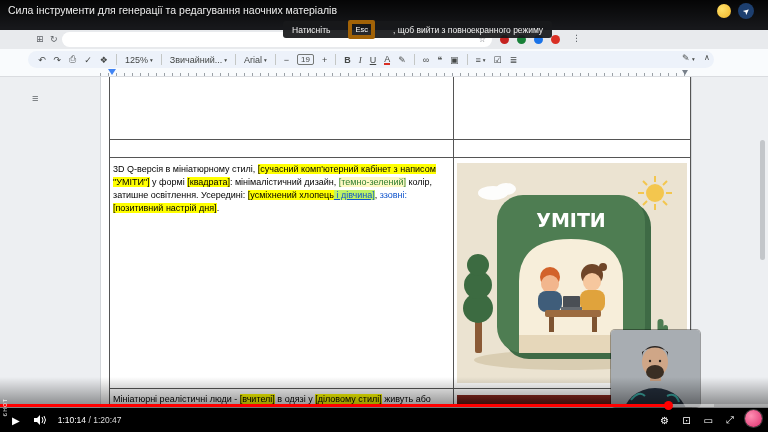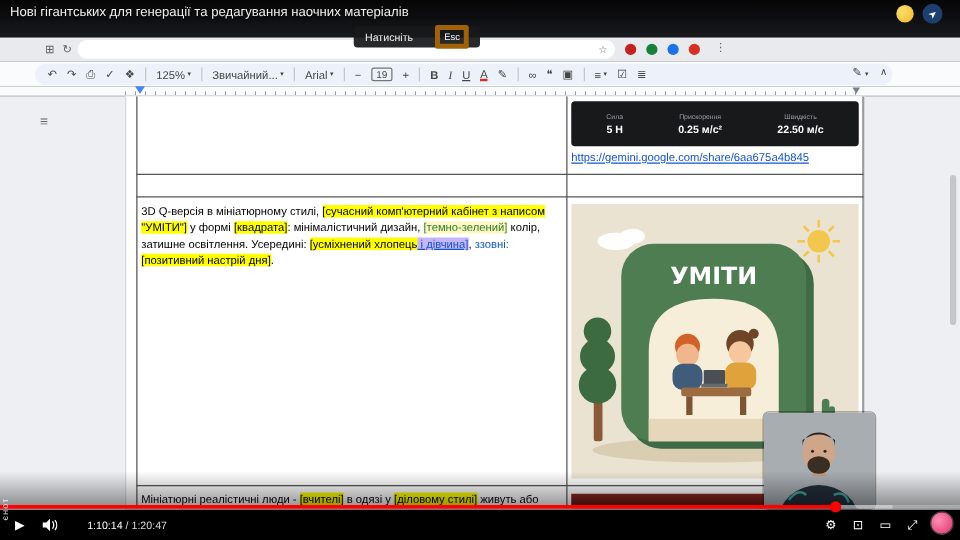--- a/index.html
+++ b/index.html
@@ -56,21 +56,21 @@
   .stat-label{font-size:5.5px;color:#9aa0a6;text-align:center}
   .stat-value{font-size:8.5px;font-weight:bold;color:#fff;text-align:center;margin-top:1px}
   .gemini-link{position:absolute;left:356px;top:44px;width:230px;font-size:9px;line-height:10.5px;color:#1155cc;text-decoration:underline;word-break:break-all}
 
   .prompt{position:absolute;left:12px;width:336px;font-size:9px;line-height:13px;color:#000}
   .p1{top:86px}.p2{top:316px}
   .seg-n{background:transparent}
   .seg-hl{background:#ffff00}
   .seg-hl-green{background:#fef9c3;color:#2e7d32}
   .seg-link{color:#1155cc;}
-  .seg-hl-link{background:#c4b5fd;color:#1155cc;text-decoration:underline}
+  .seg-hl-link{background:#bef264;color:#1155cc;text-decoration:underline}
 
   .illus{position:absolute;left:356px;top:86px;width:230px;height:220px}
   .next-image{position:absolute;left:356px;top:318px;width:230px;height:13px;background:linear-gradient(#8a2a22,#53120d)}
 
   
   .webcam{position:absolute;left:611px;top:330px;width:89px;height:77px;border-radius:4px;overflow:hidden;box-shadow:0 0 0 1px rgba(0,0,0,.35)}
 
   
   .top-grad{position:absolute;left:0;top:0;width:768px;height:28px;background:linear-gradient(rgba(0,0,0,.8),rgba(0,0,0,0))}
   .video-title{position:absolute;left:8px;top:4px;font-size:10.5px;color:#efefef;text-shadow:0 1px 2px rgba(0,0,0,.7)}
@@ -84,21 +84,21 @@
   .esc-key{border:4px solid #a16207;border-radius:2px;padding:0 3px;font-size:7.5px;line-height:11px;color:#fff}
 
   .bottom-grad{position:absolute;left:0;bottom:0;width:768px;height:55px;background:linear-gradient(rgba(0,0,0,0),rgba(0,0,0,.8))}
   .progress{position:absolute;left:0;top:404px;width:768px;height:3px;background:rgba(255,255,255,.25)}
   .progress-buffer{position:absolute;left:0;top:0;height:3px;width:93%;background:rgba(255,255,255,.35)}
   .progress-played{position:absolute;left:0;top:0;height:3px;background:#f00}
   .progress-knob{position:absolute;top:-3px;width:9px;height:9px;border-radius:50%;background:#f00;margin-left:-4px}
   .controls{position:absolute;left:0;top:408px;width:768px;height:24px;display:flex;align-items:center;color:#fff}
   .play-btn{margin-left:12px;font-size:10px}
   .vol-btn{margin-left:14px;display:flex;align-items:center}
-  .time{margin-left:24px;font-size:8.5px;color:#ddd;white-space:nowrap}
+  .time{margin-left:12px;font-size:8.5px;color:#ddd;white-space:nowrap}
   .time .cur{color:#fff}
   .right-controls{position:absolute;right:34px;top:408px;height:24px;display:flex;align-items:center;gap:13px;font-size:10px;color:#fff}
   .channel-logo{position:absolute;right:6px;bottom:5px;width:17px;height:17px;border-radius:50%;
                 background:radial-gradient(circle at 35% 35%,#ff8fb3,#dd2f6e);box-shadow:0 0 0 1px rgba(255,255,255,.25)}
   .watermark{position:absolute;left:1px;bottom:16px;color:rgba(255,255,255,.85);font-size:7px;writing-mode:vertical-rl;transform:rotate(180deg);letter-spacing:1px}
 </style>
 </head>
 <body>
 
 <div class="stage">
@@ -165,35 +165,20 @@
 
   <div class="page">
 
     <div class="t-line vl" style="left:8px"></div>
     <div class="t-line vl" style="left:589px"></div>
     <div class="t-line vl" style="left:352px"></div>
     <div class="t-line hl" style="top:62px"></div>
     <div class="t-line hl" style="top:80px"></div>
     <div class="t-line hl" style="top:311px"></div>
 
-    <div class="stats-card">
-        <div class="stat-cell">
-          <div class="stat-label">Сила</div>
-          <div class="stat-value">5 Н</div>
-        </div>
-        <div class="stat-cell">
-          <div class="stat-label">Прискорення</div>
-          <div class="stat-value">0.25 м/с²</div>
-        </div>
-        <div class="stat-cell">
-          <div class="stat-label">Швидкість</div>
-          <div class="stat-value">22.50 м/с</div>
-        </div>
-      </div>
-    <div class="gemini-link">https://gemini.google.com/share/6aa675a4b845</div>
 
 
     <div class="prompt p1"><span class="seg-n">3D Q-версія в мініатюрному стилі, </span><span class="seg-hl">[сучасний комп'ютерний кабінет з написом "УМІТИ"]</span><span class="seg-n"> у формі </span><span class="seg-hl">[квадрата]</span><span class="seg-n">: мінімалістичний дизайн, </span><span class="seg-hl-green">[темно-зелений]</span><span class="seg-n"> колір, затишне освітлення. Усередині: </span><span class="seg-hl">[усміхнений хлопець</span><span class="seg-hl-link"> і дівчина]</span><span class="seg-n">, </span><span class="seg-link">ззовні:</span><span class="seg-n"> </span><span class="seg-hl">[позитивний настрій дня]</span><span class="seg-n">.</span></div>
 
     <div class="illus">
       <svg width="230" height="220" viewBox="0 0 230 220" xmlns="http://www.w3.org/2000/svg">
         <rect width="230" height="220" fill="#ebe3d1"></rect>
         <ellipse cx="112" cy="197" rx="95" ry="10" fill="#d9cdb2"></ellipse>
 
         <g fill="#ffffff" opacity="0.95">
@@ -271,29 +256,30 @@
       <ellipse cx="44" cy="32" rx="13" ry="15" fill="#cfa687"></ellipse>
       <ellipse cx="44" cy="42" rx="9" ry="7" fill="#3a2e23"></ellipse>
       <path d="M31 27 a13 11 0 0 1 26 0 l0 -5 q-13 -9 -26 0 z" fill="#2a2420"></path>
       <circle cx="39" cy="31" r="1.2" fill="#2a2420"></circle>
       <circle cx="49" cy="31" r="1.2" fill="#2a2420"></circle>
     </svg>
   </div>
 
   <div class="bottom-grad"></div>
   <div class="top-grad"></div>
-  <div class="video-title">Нові гігантських для генерації та редагування наочних матеріалів</div>
+  <div class="video-title">Сила інструменти для генерації та редагування наочних матеріалів</div>
   <div class="ovl-yellow"></div>
   <div class="ovl-arrow">
       <span>➤</span>
     </div>
 
   <div class="toast">
     <span>Натисніть</span>
     <span class="esc-key">Esc</span>
+    <span>, щоб вийти з повноекранного режиму</span>
   </div>
 
   <div class="progress">
     <div class="progress-buffer"></div>
     <div class="progress-played" style="width: 87%;"></div>
     <div class="progress-knob" style="left: 87%;"></div>
   </div>
 
   <div class="controls">
     <span class="play-btn">▶</span>

